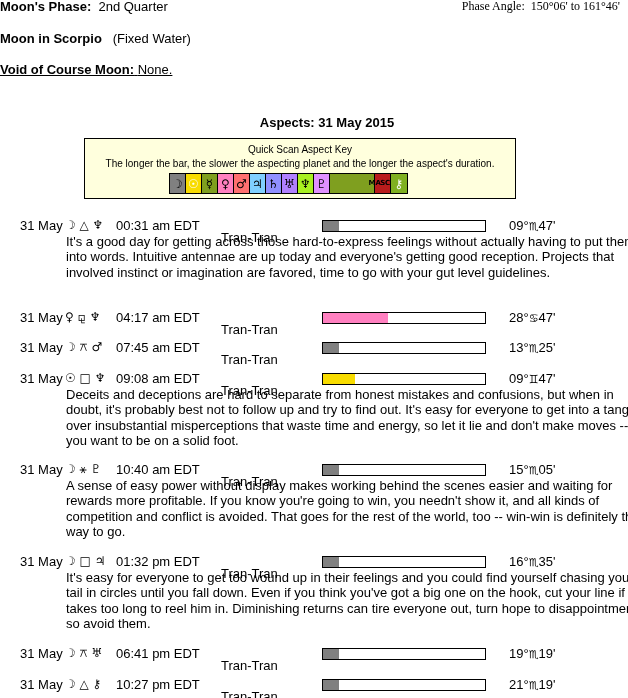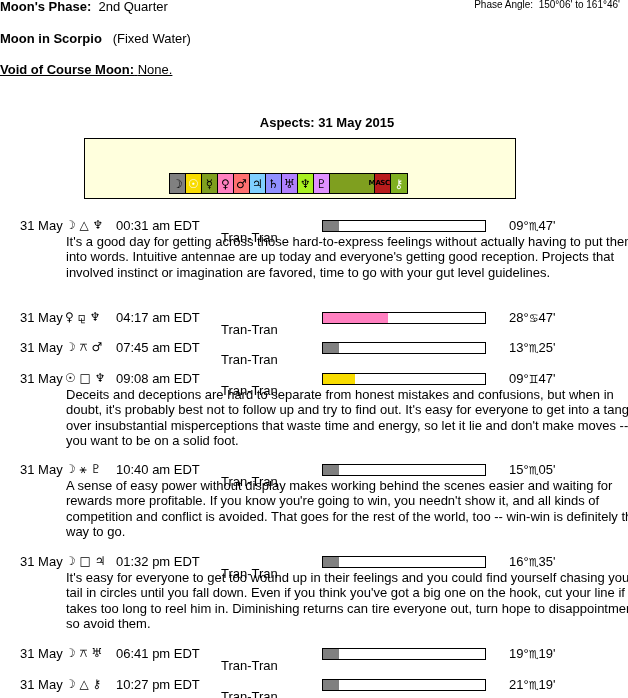--- a/index.html
+++ b/index.html
@@ -6,21 +6,21 @@
     body {
       width: 628px; height: 698px; overflow: hidden; position: relative;
       font-family: "Liberation Sans", "DejaVu Sans", sans-serif;
       font-size: 13px; color: #000;
     }
     .hdr-line { position: absolute; left: 0; font-size: 13px; white-space: nowrap; }
     .hdr-line b { font-weight: bold; }
     #phase-line { top: -1px; text-align: center; }
     #moon-sign-line { top: 31px; }
     #voc-line { top: 62px; text-decoration: underline; }
-    #phase-angle { position: absolute; top: -1px; right: 8px; font-size: 10px; white-space: nowrap; }
+    #phase-angle { position: absolute; top: -1px; right: 8px; font-size: 12px; white-space: nowrap; font-family: Liberation Serif, serif; }
 
     #aspects-title {
       position: absolute; top: 115px; left: 0; width: 622px; text-align: center;
       font-weight: bold; font-size: 13px; margin-left: 16px;
     }
     #key-box {
       position: absolute; left: 84px; top: 138px; width: 432px; height: 61px;
       background: #ffffdd; border: 1px solid #000; box-sizing: border-box;
     }
     #key-title { position: absolute; top: 5px; left: 0; width: 100%; text-align: center; font-size: 10px; }
@@ -68,20 +68,22 @@
   <span>(Fixed Water)</span>
 </div>
 <div id="voc-line" class="hdr-line">
   <b>Void of Course Moon:</b>
   <span>None.</span>
 </div>
 
 <div id="aspects-title">Aspects: 31 May 2015</div>
 
 <div id="key-box">
+  <div id="key-title">Quick Scan Aspect Key</div>
+  <div id="key-desc">The longer the bar, the slower the aspecting planet and the longer the aspect's duration.</div>
   <div id="key-swatches">
       <div class="swatch" style="background: rgb(128, 128, 128);">☽</div>
       <div class="swatch white-glyph" style="background: rgb(248, 220, 0);">☉</div>
       <div class="swatch" style="background: rgb(127, 159, 31);">☿</div>
       <div class="swatch" style="background: rgb(255, 128, 192);">♀</div>
       <div class="swatch" style="background: rgb(255, 112, 112);">♂</div>
       <div class="swatch" style="background: rgb(128, 208, 255);">♃</div>
       <div class="swatch" style="background: rgb(144, 144, 255);">♄</div>
       <div class="swatch" style="background: rgb(176, 128, 255);">♅</div>
       <div class="swatch" style="background: rgb(168, 240, 32);">♆</div>

